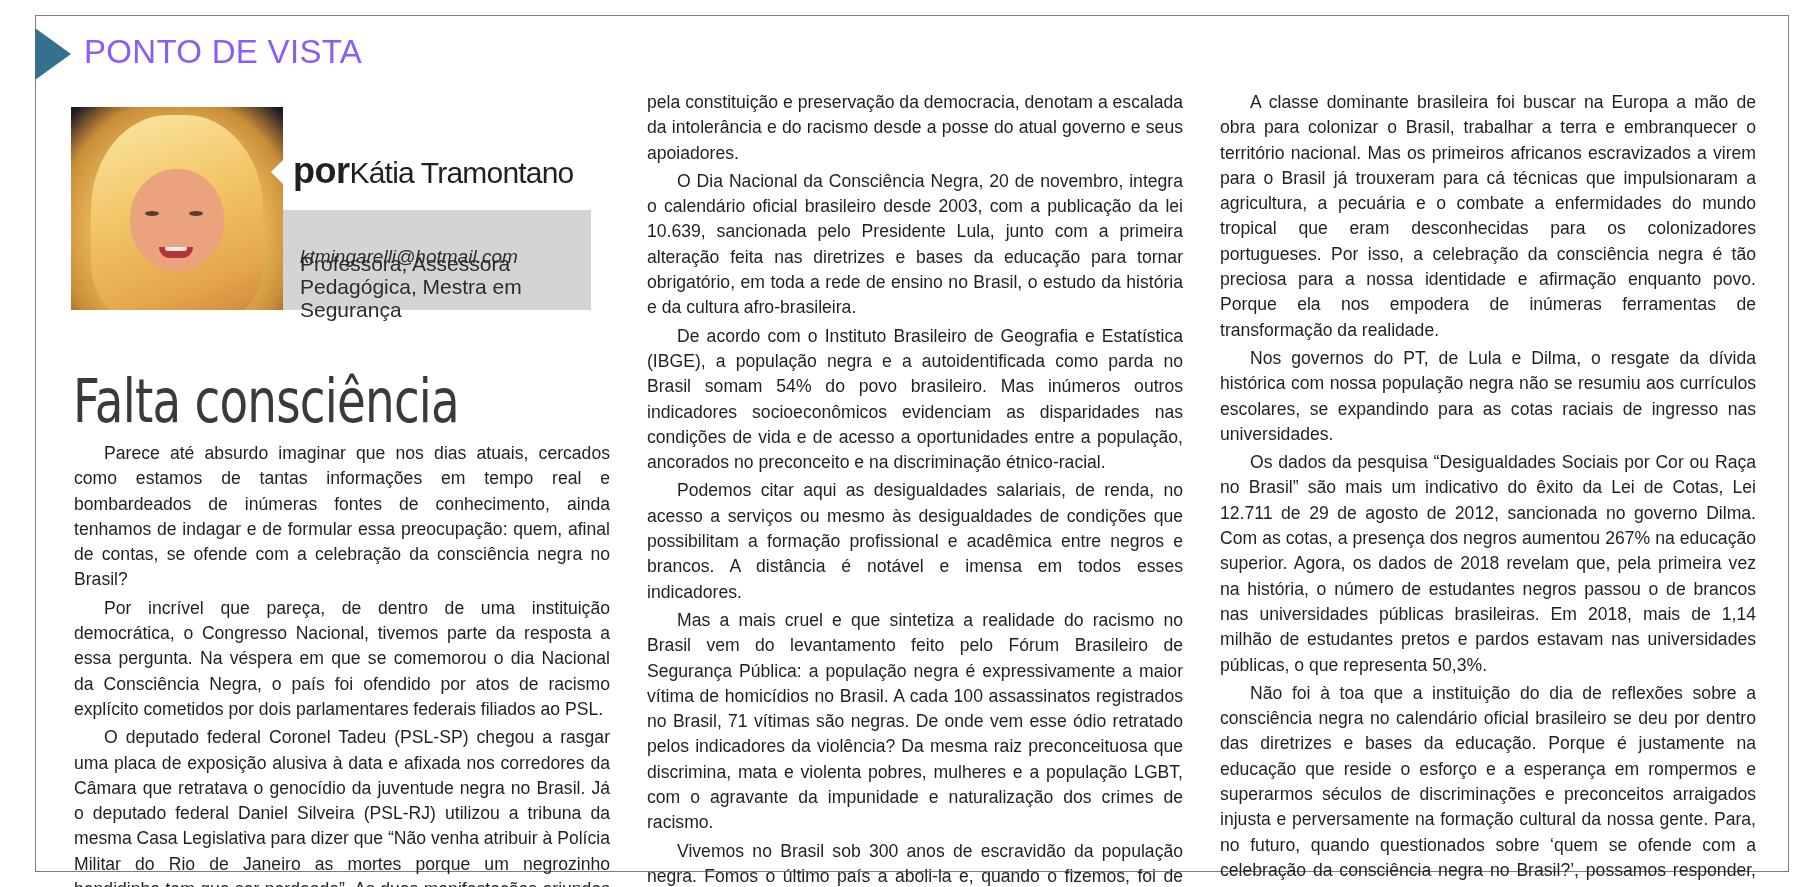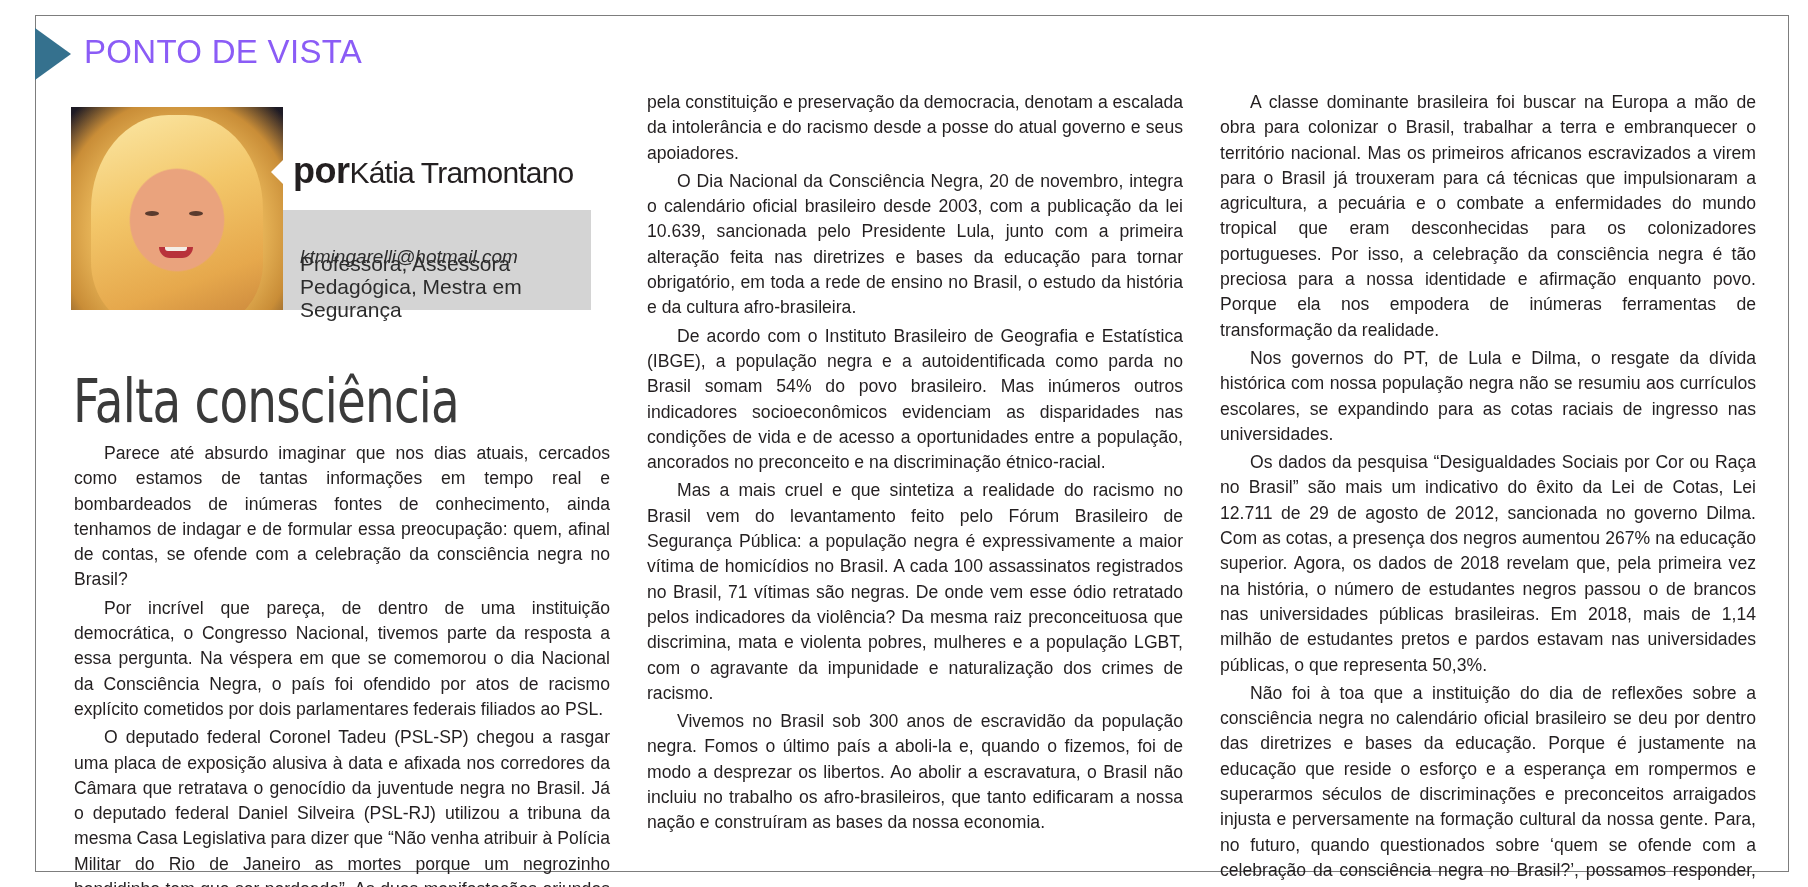--- a/index.html
+++ b/index.html
@@ -72,20 +72,21 @@
 <div class="col col1">
   <p>Parece até absurdo imaginar que nos dias atuais, cercados como estamos de tantas informações em tempo real e bombardeados de inúmeras fontes de conhecimento, ainda tenhamos de indagar e de formular essa preocupação: quem, afinal de contas, se ofende com a celebração da consciência negra no Brasil?</p>
   <p>Por incrível que pareça, de dentro de uma instituição democrática, o Congresso Nacional, tivemos parte da resposta a essa pergunta.  Na véspera em que se comemorou o dia Nacional da Consciência Negra, o país foi ofendido por atos de racismo explícito cometidos por dois parlamentares federais filiados ao PSL.</p>
   <p>O deputado federal Coronel Tadeu (PSL-SP) chegou a rasgar uma placa de exposição alusiva à data e afixada nos corredores da Câmara que retratava o genocídio da juventude negra no Brasil. Já o deputado federal Daniel Silveira (PSL-RJ) utilizou a tribuna da mesma Casa Legislativa para dizer que “Não venha atribuir à Polícia Militar do Rio de Janeiro as mortes porque um negrozinho bandidinho tem que ser perdoado”. As duas manifestações oriundas de parlamentares, que deveriam zelar</p>
 </div>
 
 <div class="col col2">
   <p class="noindent">pela constituição e preservação da democracia, denotam a escalada da intolerância e do racismo desde a posse do atual governo e seus apoiadores.</p>
   <p>O Dia Nacional da Consciência Negra, 20 de novembro, integra o calendário oficial brasileiro desde 2003, com a publicação da lei 10.639, sancionada pelo Presidente Lula, junto com a primeira alteração feita nas diretrizes e bases da educação para tornar obrigatório, em toda a rede de ensino no Brasil, o estudo da história e da cultura afro-brasileira.</p>
   <p>De acordo com o Instituto Brasileiro de Geografia e Estatística (IBGE), a população negra e a autoidentificada como parda no Brasil somam 54% do povo brasileiro. Mas inúmeros outros indicadores socioeconômicos evidenciam as disparidades nas condições de vida e de acesso a oportunidades entre a população, ancorados no preconceito e na discriminação étnico-racial.</p>
+  <p>Podemos citar aqui as desigualdades salariais, de renda, no acesso a serviços ou mesmo às desigualdades de condições que possibilitam a formação profissional e acadêmica entre negros e brancos. A distância é notável e imensa em todos esses indicadores.</p>
   <p>Mas a mais cruel e que sintetiza a realidade do racismo no Brasil vem do levantamento feito pelo Fórum Brasileiro de Segurança Pública: a população negra é expressivamente a maior vítima de homicídios no Brasil. A cada 100 assassinatos registrados no Brasil, 71 vítimas são negras. De onde vem esse ódio retratado pelos indicadores da violência? Da mesma raiz preconceituosa que discrimina, mata e violenta pobres, mulheres e a população LGBT, com o agravante da impunidade e naturalização dos crimes de racismo.</p>
   <p>Vivemos no Brasil sob 300 anos de escravidão da população negra. Fomos o último país a aboli-la e, quando o fizemos, foi de modo a desprezar os libertos. Ao abolir a escravatura, o Brasil não incluiu no trabalho os afro-brasileiros, que tanto edificaram a nossa nação e construíram as bases da nossa economia.</p>
 </div>
 
 <div class="col col3">
   <p>A classe dominante brasileira foi buscar na Europa a mão de obra para colonizar o Brasil, trabalhar a terra e embranquecer o território nacional. Mas os primeiros africanos escravizados a virem para o Brasil já trouxeram para cá técnicas que impulsionaram a agricultura, a pecuária e o combate a enfermidades do mundo tropical que eram desconhecidas para os colonizadores portugueses. Por isso, a celebração da consciência negra é tão preciosa para a nossa identidade e afirmação enquanto povo. Porque ela nos empodera de inúmeras ferramentas de transformação da realidade.</p>
   <p>Nos governos do PT, de Lula e Dilma, o resgate da dívida histórica com nossa população negra não se resumiu aos currículos escolares, se expandindo para as cotas raciais de ingresso nas universidades.</p>
   <p>Os dados da pesquisa “Desigualdades Sociais por Cor ou Raça no Brasil” são mais um indicativo do êxito da Lei de Cotas, Lei 12.711 de 29 de agosto de 2012, sancionada no governo Dilma. Com as cotas, a presença dos negros aumentou 267% na educação superior. Agora, os dados de 2018 revelam que, pela primeira vez na história, o número de estudantes negros passou o de brancos nas universidades públicas brasileiras. Em 2018, mais de 1,14 milhão de estudantes pretos e pardos estavam nas universidades públicas, o que representa 50,3%.</p>
   <p>Não foi à toa que a instituição do dia de reflexões sobre a consciência negra no calendário oficial brasileiro se deu por dentro das diretrizes e bases da educação. Porque é justamente na educação que reside o esforço e a esperança em rompermos e superarmos séculos de discriminações e preconceitos arraigados injusta e perversamente na formação cultural da nossa gente. Para, no futuro, quando questionados sobre ‘quem se ofende com a celebração da consciência negra no Brasil?’, possamos responder, por meio do exemplo concreto, expresso na atitude respeitosa e de deferência dos nossos filhos: ninguém!</p>
 

